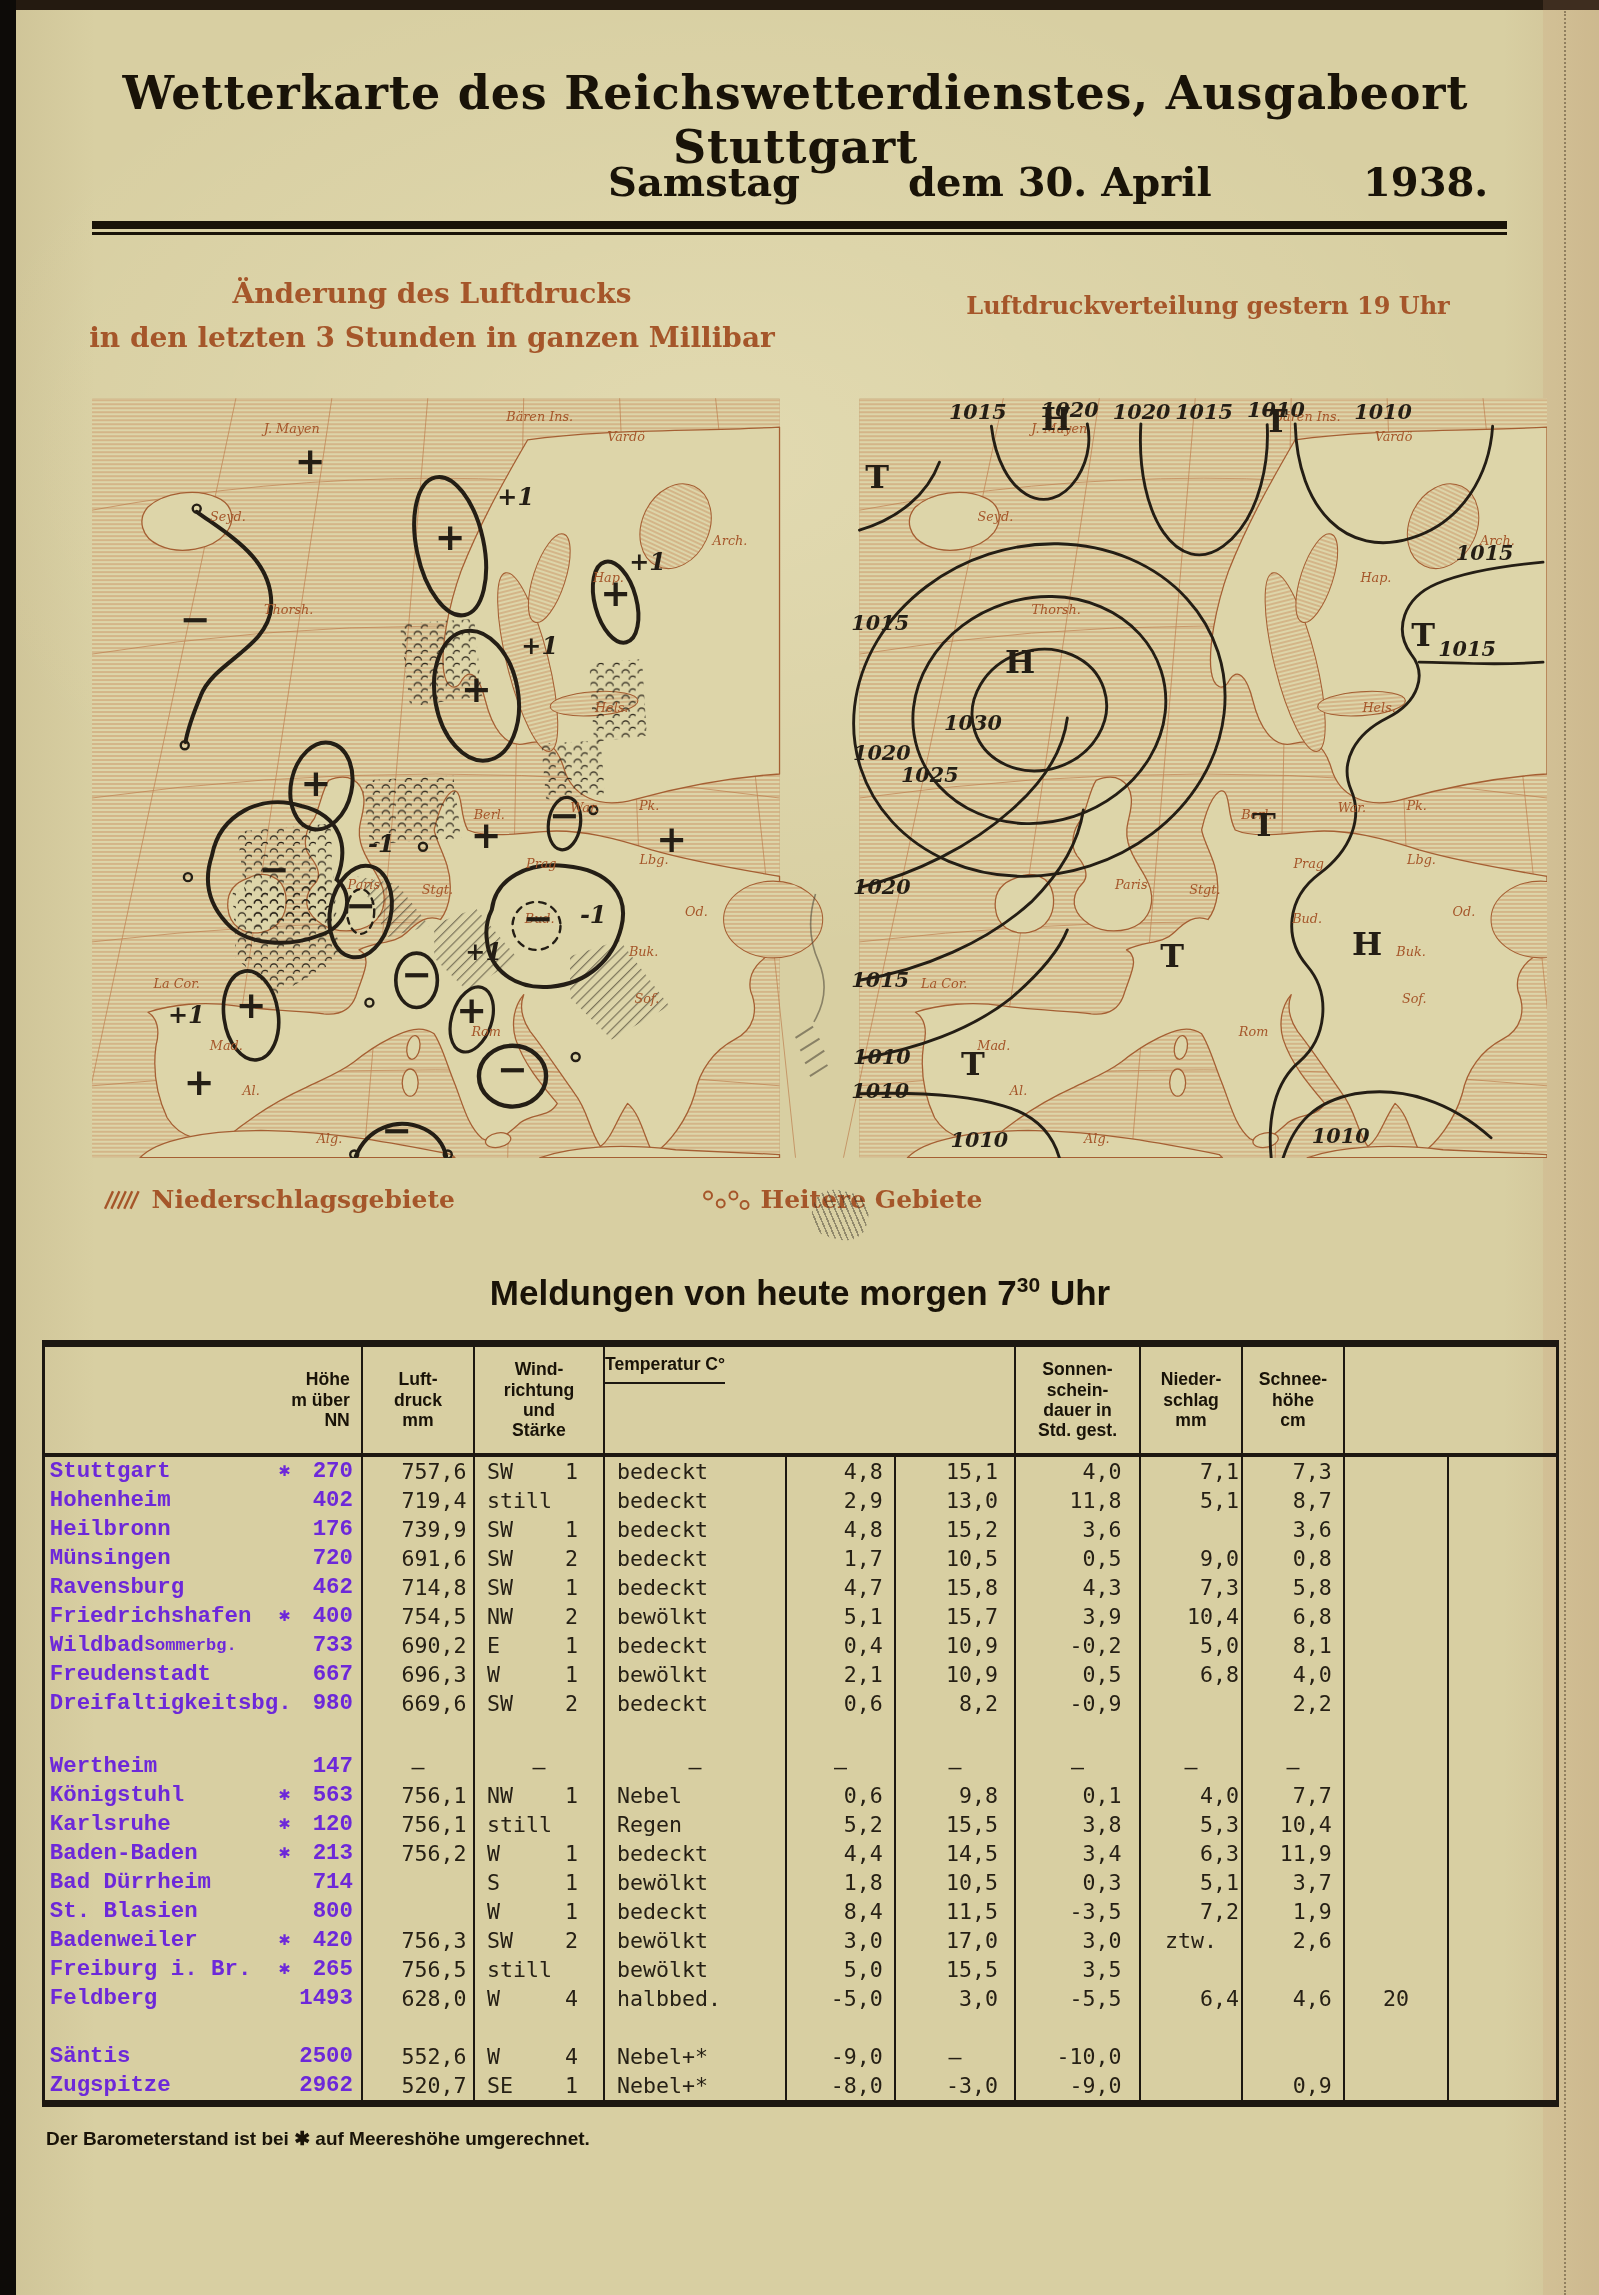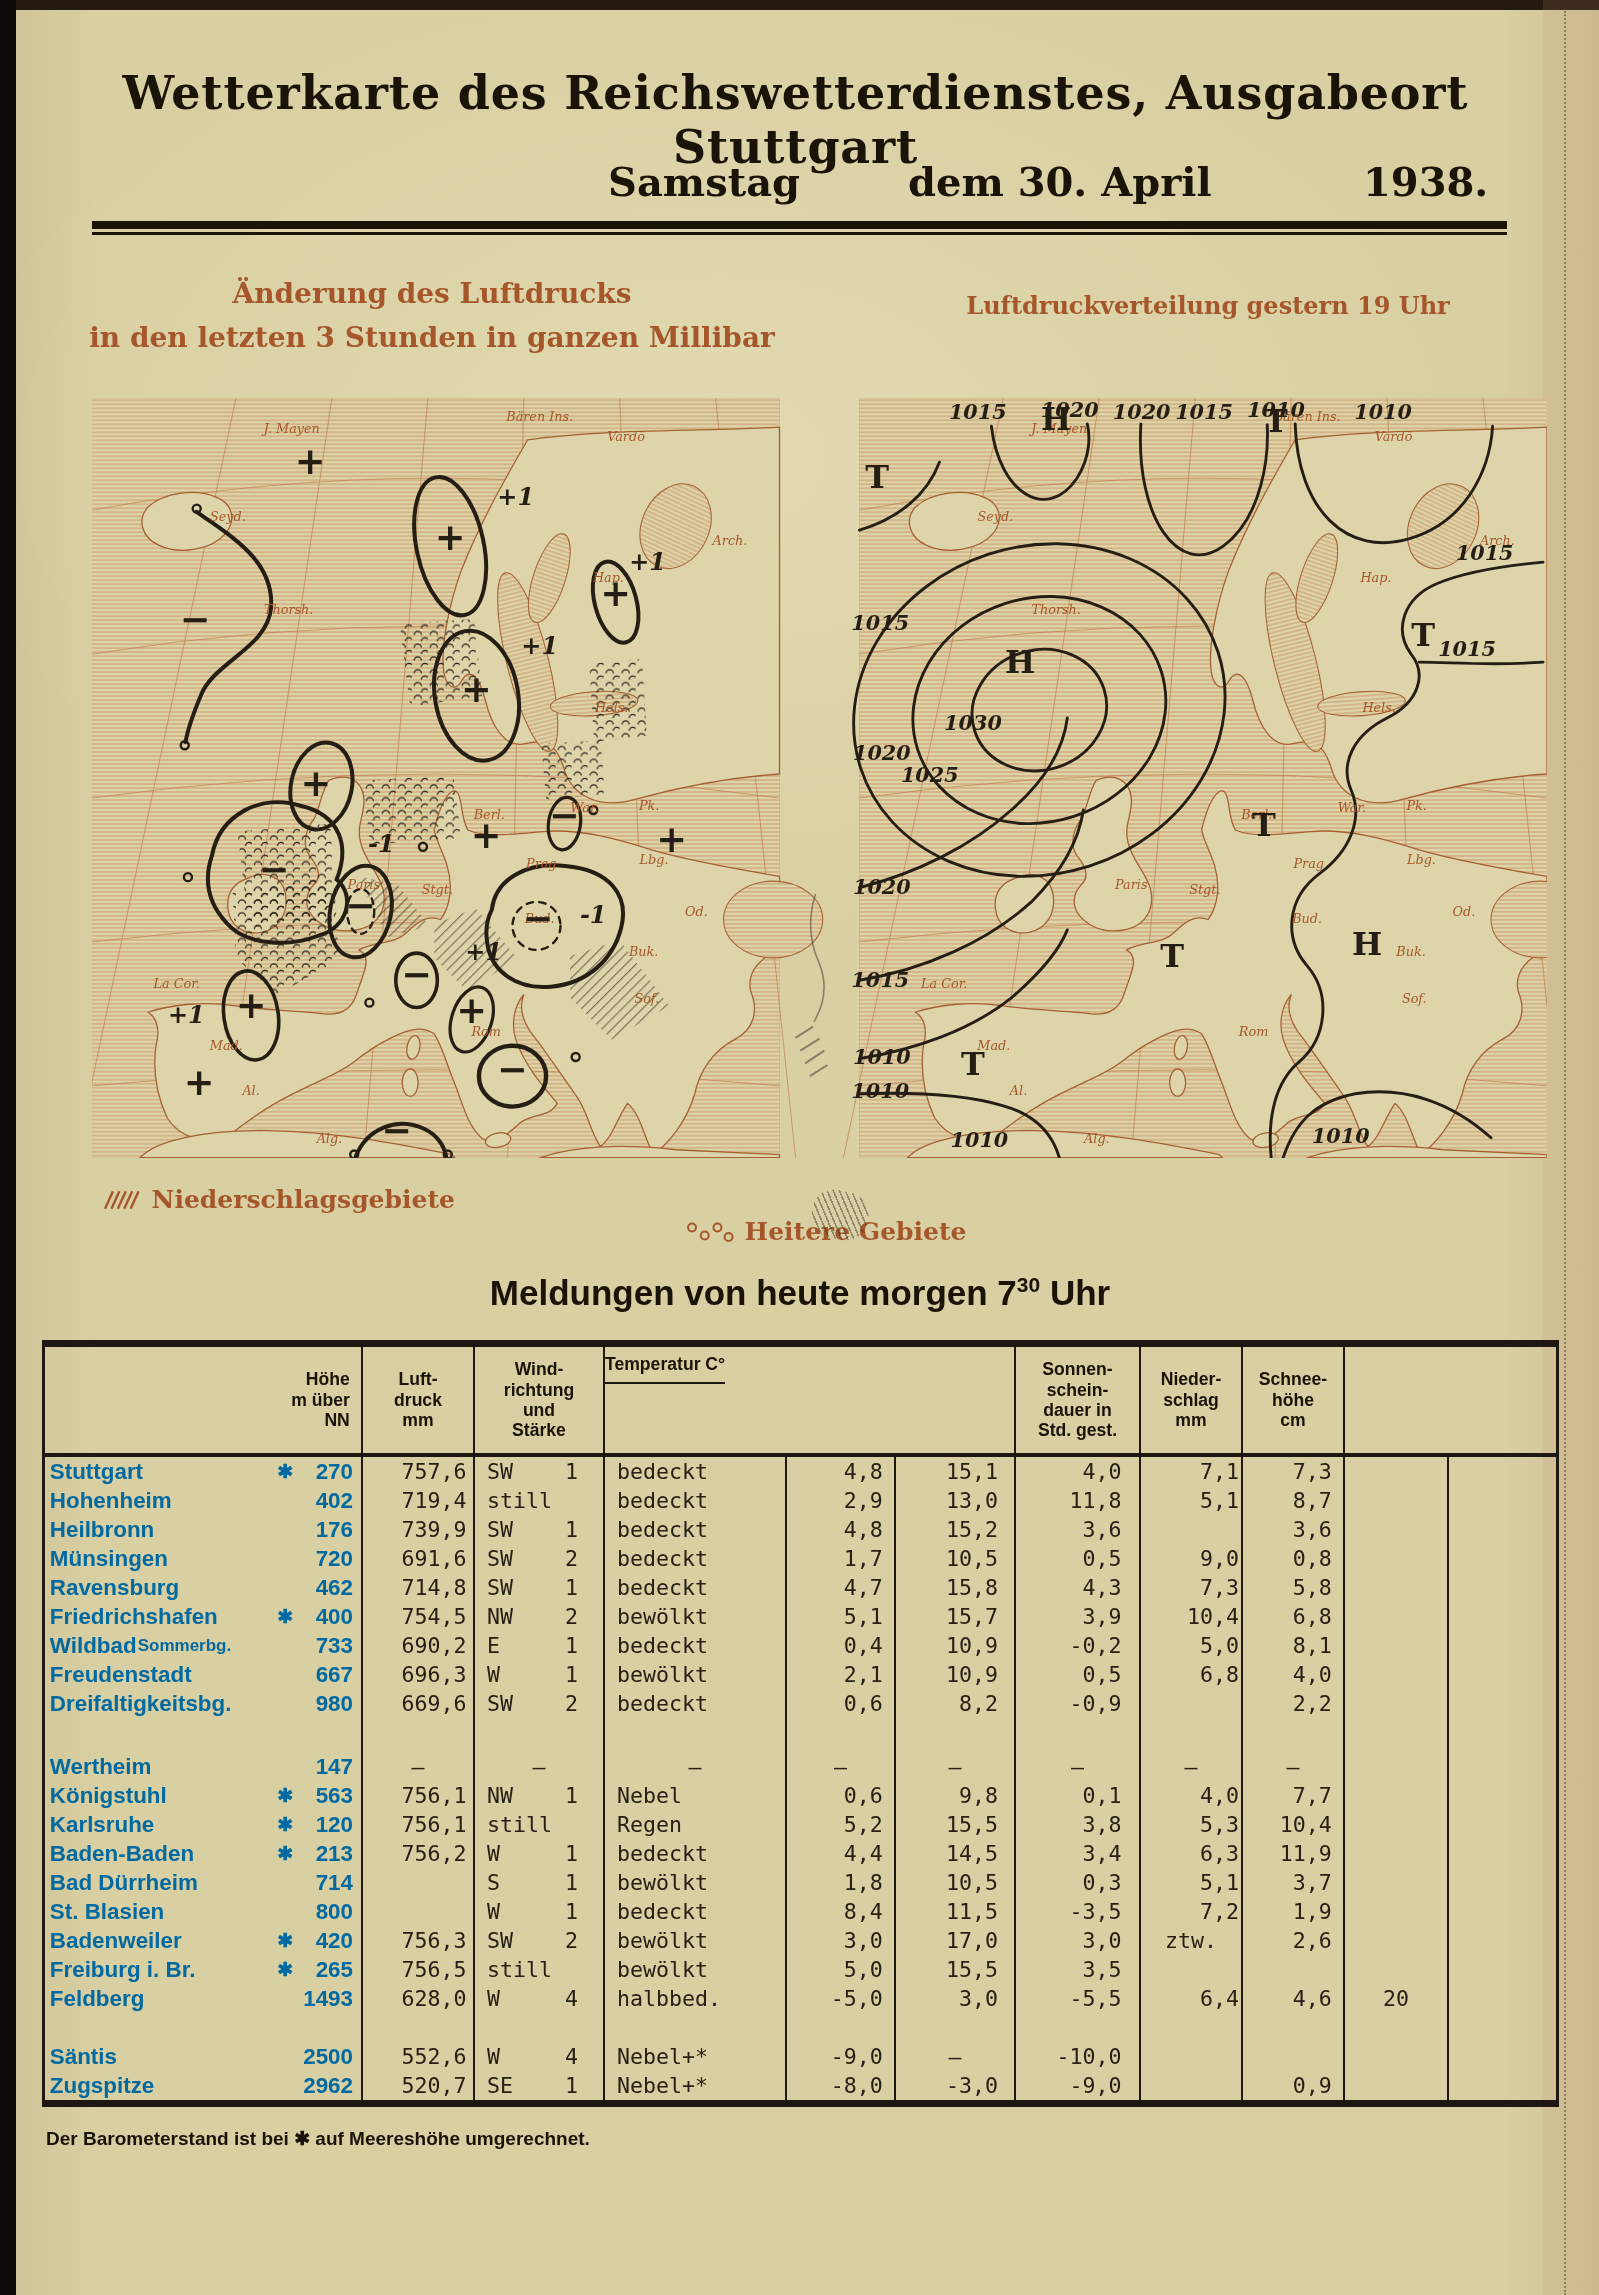--- a/index.html
+++ b/index.html
@@ -40,21 +40,21 @@
   text{text-anchor:middle;}
   .sym{font-family:"DejaVu Sans",sans-serif;font-weight:700;font-size:46px;fill:#241e15;}
   .sym1{font-family:"DejaVu Serif",serif;font-style:italic;font-weight:700;font-size:30px;fill:#241e15;}
   .iso{font-family:"DejaVu Serif",serif;font-style:italic;font-weight:700;font-size:26px;fill:#241e15;}
   .ht{font-family:"DejaVu Serif",serif;font-weight:700;font-size:40px;fill:#241e15;}
   .city{font-family:"DejaVu Serif",serif;font-style:italic;font-size:16px;fill:#a5562a;}
 
   .legend-row{position:absolute;left:92px;top:1185px;width:1455px;height:37px;color:#a5562a;
     font-weight:700;font-size:25px;}
   .leg-item{position:absolute;display:flex;align-items:center;gap:9.6px;}
-  .leg-precip{left:8px;} .leg-clear{left:592px;margin-top:32px;}
+  .leg-precip{left:8px;} .leg-clear{left:608px;}
   .leg-smudge{position:absolute;left:720px;top:6.4px;width:56px;height:48px;opacity:.45;
     background:repeating-linear-gradient(55deg,#3a342a 0 1.6px,transparent 1.6px 5.6px);
     transform:rotate(12deg);border-radius:40%;}
 
   
   .tbl-title{position:absolute;left:400px;top:1273px;width:800px;text-align:center;
     font-family:"Liberation Sans",sans-serif;font-weight:700;font-size:35px;color:#191308;}
   .tbl-title sup{font-size:21px;}
   .weather-table{position:absolute;left:42px;top:1340px;width:1511px;
     border:3.2px solid #1d1811;border-top-width:7.2px;border-bottom-width:7.2px;
@@ -68,21 +68,21 @@
   .h-temp{border-left:2.4px solid #1d1811;grid-column:span 3;display:flex;flex-direction:row;}
   .h-temp-label{height:35px;display:flex;align-items:center;justify-content:center;border-bottom:2.4px solid #1d1811;}
   .h-temp-sub{flex:1;display:grid;grid-template-columns:109px 120px 125px;}
   .h-sub-cell{display:flex;align-items:center;justify-content:center;text-align:center;white-space:pre-line;}
   .h-sub-cell + .h-sub-cell{border-left:2.4px solid #1d1811;}
 
   .t-row{display:grid;grid-template-columns:var(--cols);height:29px;}
   .t-cell{border-left:2.4px solid #1d1811;font-family:"DejaVu Sans Mono",monospace;font-size:21.6px;
     line-height:29px;color:#262015;white-space:pre;overflow:hidden;}
   .t-cell.first{border-left:none;display:flex;align-items:center;
-    font-family:Liberation Sans, sans-serif;font-weight:700;font-size:22.4px;color:#0369a1;padding-left:4.8px;justify-content:center;}
+    font-family:Liberation Mono, monospace;font-weight:700;font-size:22.4px;color:#6d28d9;padding-left:4.8px;justify-content:center;}
   .nm-small{font-size:17px;margin-left:1px;}
   .star{margin-left:auto;margin-right:22.4px;font-size:19px;}
   .hh{margin-right:8px;}
   .hh.autoleft{margin-left:auto;}
   .c-num{text-align:right;}
   .c-left{padding-left:12px;}
   .pr6{padding-right:6.4px;} .pr14{padding-right:11.2px;} .pr20{padding-right:16px;}
   .pr22{padding-right:17.6px;} .pr10{padding-right:2px;} .pr12{padding-right:11.2px;}
   .c-center{text-align:center;padding:0 !important;}
 

